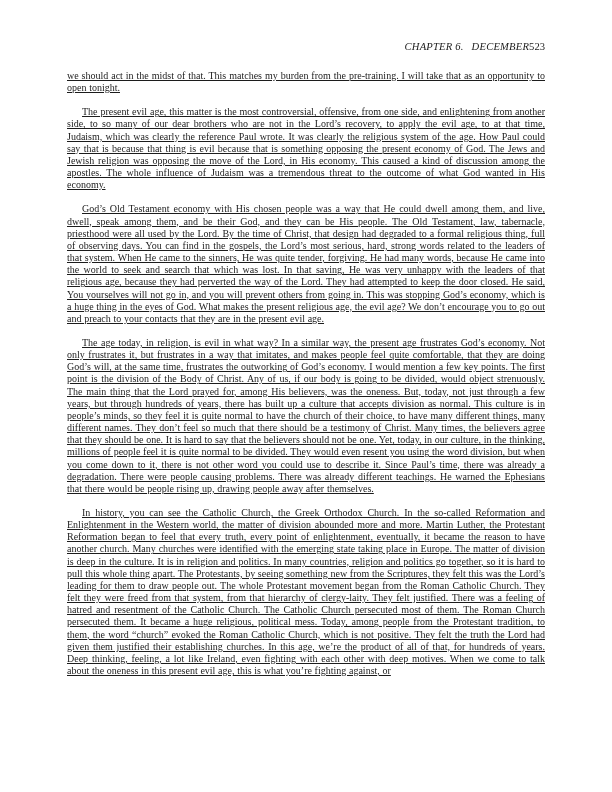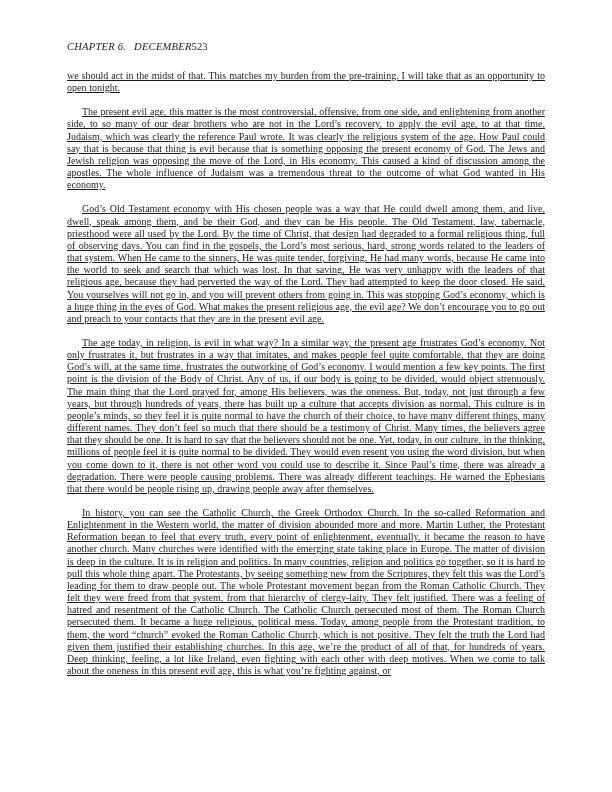--- a/index.html
+++ b/index.html
@@ -16,21 +16,21 @@
     font-family: "Liberation Serif", serif;
     overflow: hidden;
     box-sizing: border-box;
   }
   .running-header {
     position: absolute;
     top: 41px;
     left: 67px;
     right: 67px;
     display: flex;
-    justify-content: flex-start;
+    justify-content: flex-end;
     align-items: baseline;
     font-size: 10.6px;
     line-height: 12px;
   }
   .running-head-left {
     font-style: italic;
     letter-spacing: 0.2px;
     white-space: nowrap;
   }
   .running-head-left .chapter-title {

